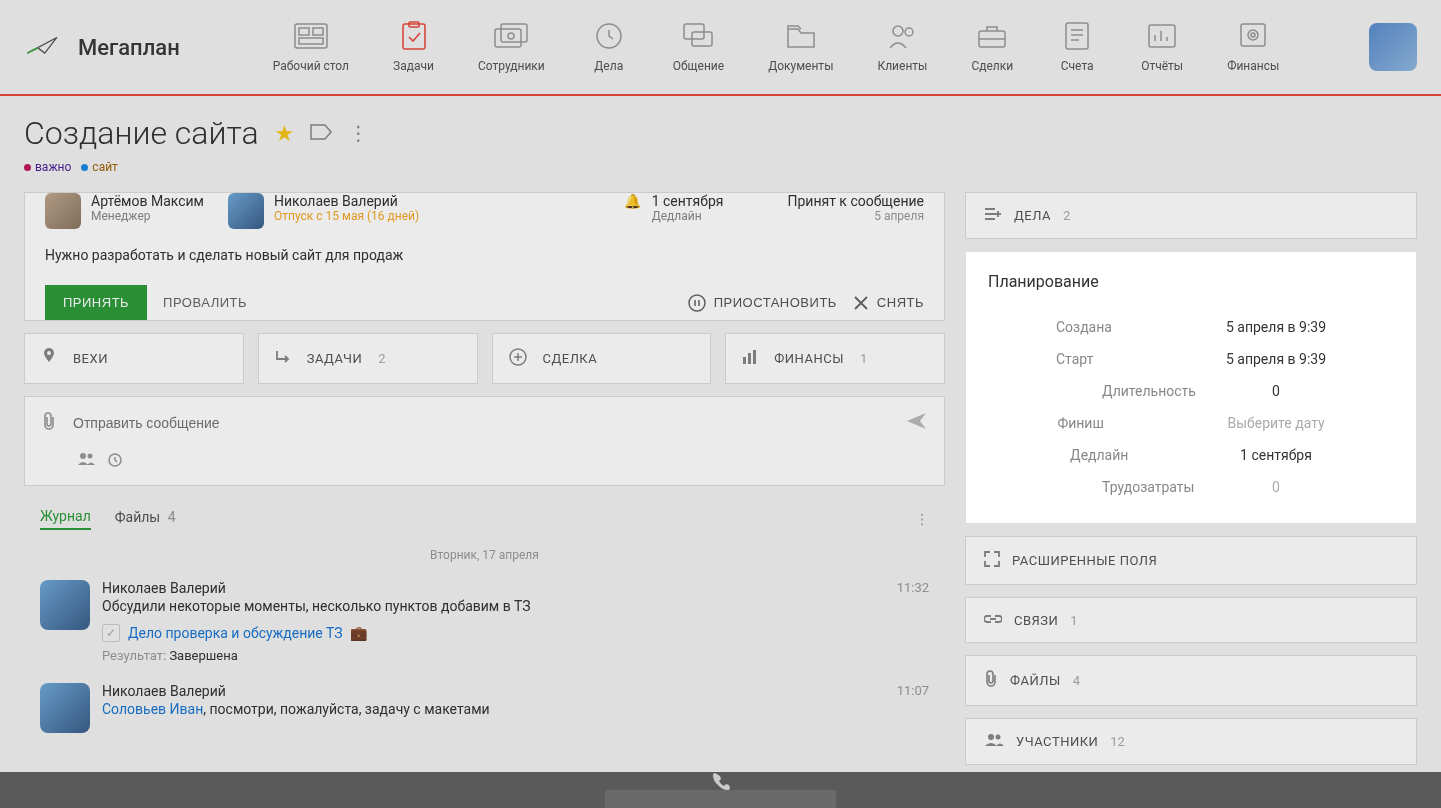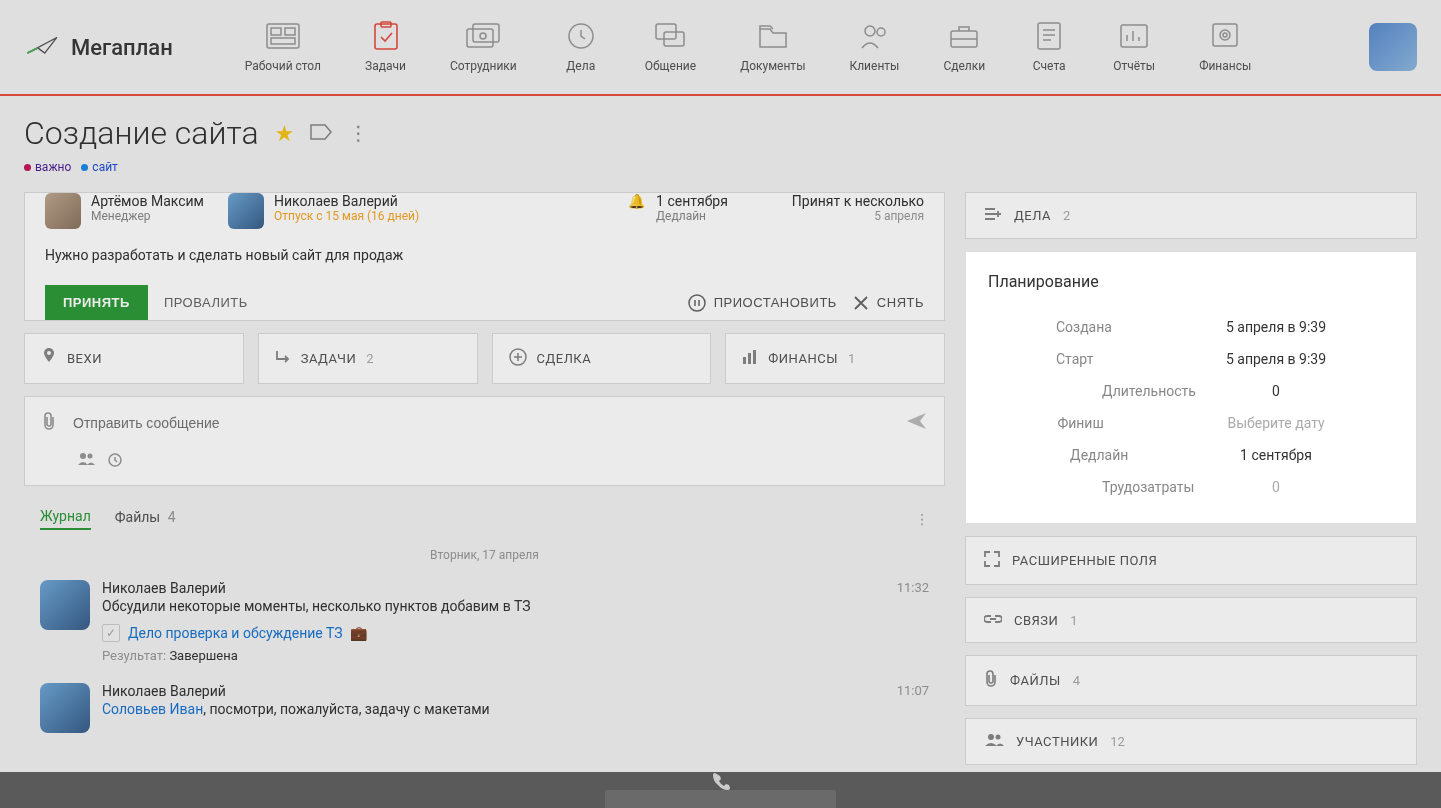--- a/index.html
+++ b/index.html
@@ -1,21 +1,21 @@
 <!DOCTYPE html>
 <html><head>
 <meta charset="utf-8">
 <style>
 * { box-sizing: border-box; margin: 0; padding: 0; }
 body { font-family: -apple-system, BlinkMacSystemFont, "Segoe UI", Roboto, Arial, sans-serif; background: #f2f2f2; color: #333; font-size: 14px; width: 1441px; height: 808px; overflow: hidden; position: relative; }
 .overlay { position: absolute; inset: 0; background: rgba(0,0,0,0.08); z-index: 5; pointer-events: none; }
 
 
 .topbar { display: flex; align-items: center; height: 96px; padding: 0 24px; background: #f2f2f2; border-bottom: 2px solid #e84e40; position: relative; }
-.logo { display: flex; align-items: center; gap: 9px; margin-right: 72px; }
+.logo { display: flex; align-items: center; gap: 16px; margin-right: 93px; }
 .logo svg { flex-shrink: 0; }
 .logo-text { font-size: 22px; font-weight: 500; color: #3a3a3a; }
 .nav-items { display: flex; gap: 44px; }
 .nav-item { display: flex; flex-direction: column; align-items: center; gap: 8px; cursor: pointer; }
 .nav-icon { width: 40px; height: 30px; display: flex; align-items: center; justify-content: center; color: #999; }
 .nav-item.active .nav-icon { color: #e84e40; }
 .nav-item.active .nav-icon svg rect, .nav-item.active .nav-icon svg path { stroke: #e84e40; }
 .nav-label { font-size: 12px; color: #555; }
 .avatar-top { width: 48px; height: 48px; border-radius: 8px; margin-left: auto; background: linear-gradient(135deg,#5b8dce 0%, #8fb8e0 100%); }
 
@@ -24,21 +24,21 @@
 .title-row { display: flex; align-items: center; gap: 16px; }
 .page-title { font-size: 32px; font-weight: 300; color: #333; }
 .star { color: #f5c518; font-size: 22px; }
 .tag-icon { color: #888; }
 .more-v { color: #888; font-size: 20px; }
 .labels { display: flex; gap: 10px; margin-top: 8px; font-size: 12px; }
 .label-dot { display: inline-block; width: 7px; height: 7px; border-radius: 50%; margin-right: 4px; }
 .label.important .label-dot { background: #c2185b; }
 .label.important { color: #4c1d95; }
 .label.site .label-dot { background: #1e88e5; }
-.label.site { color: #1d4ed8; }
+.label.site { color: #a16207; }
 
 
 .layout { display: flex; gap: 20px; padding: 10px 24px 0 24px; }
 .left { flex: 1; display: flex; flex-direction: column; gap: 12px; }
 .right { width: 452px; display: flex; flex-direction: column; gap: 12px; }
 
 
 .card { background: #fff; border: 1px solid #ddd; }
 .task-head { padding: 0 20px; }
 .people-row { display: flex; align-items: flex-start; gap: 24px; }
@@ -49,28 +49,28 @@
 .person-name { font-size: 14px; color: #333; }
 .person-role { font-size: 12px; color: #888; }
 .person-vacation { font-size: 12px; color: #f5a623; }
 .deadline-block { display: flex; gap: 10px; align-items: flex-start; margin-left: auto; }
 .deadline-block .bell { color: #aaa; }
 .status-block { text-align: right; margin-left: 40px; }
 .status-main { color: #333; font-size: 14px; }
 .status-date { font-size: 12px; color: #999; }
 .task-desc { margin-top: 18px; font-size: 14px; color: #333; }
 .actions { display: flex; align-items: center; gap: 16px; margin-top: 22px; }
-.btn-accept { background: #2e9b3a; color: #fff; border: none; padding: 10px 18px; font-size: 13px; font-weight: 700; letter-spacing: 0.5px; cursor: pointer; }
+.btn-accept { background: #2e9b3a; color: #fff; border: none; padding: 10px 18px; font-size: 13px; font-weight: 400; letter-spacing: 0.5px; cursor: pointer; }
 .btn-text { background: none; border: none; color: #666; font-size: 13px; letter-spacing: 0.5px; cursor: pointer; }
 .spacer { flex: 1; }
 .btn-icon-text { display: flex; align-items: center; gap: 8px; background: none; border: none; color: #555; font-size: 13px; cursor: pointer; letter-spacing: 0.5px; }
 
 
 .subtabs { display: flex; gap: 14px; }
-.subtab { flex: 1; background: #fff; border: 1px solid #ddd; padding: 14px 16px; display: flex; align-items: center; gap: 10px; cursor: pointer; }
+.subtab { flex: 1; background: #fff; border: 1px solid #ddd; padding: 14px 16px; display: flex; align-items: center; gap: 16px; cursor: pointer; }
 .subtab .st-icon { color: #888; }
 .subtab .st-label { font-size: 13px; color: #555; letter-spacing: 0.5px; }
 .subtab .st-count { font-size: 13px; color: #aaa; }
 
 
 .comment-box { background: #fff; border: 1px solid #ddd; padding: 14px 16px; }
 .ci-row { display: flex; align-items: center; gap: 16px; }
 .ci-attach { color: #999; cursor: pointer; }
 .ci-input { flex: 1; border: none; outline: none; font-size: 14px; color: #999; }
 .ci-send { color: #bbb; cursor: pointer; }
@@ -280,21 +280,21 @@
           </div>
         </div>
         <div class="deadline-block">
           <span class="bell">🔔</span>
           <div class="person-info">
             <span class="person-name">1 сентября</span>
             <span class="person-role">Дедлайн</span>
           </div>
         </div>
         <div class="status-block">
-          <div class="status-main">Принят к несколько</div>
+          <div class="status-main">Принят к сообщение</div>
           <div class="status-date">5 апреля</div>
         </div>
       </div>
       <div class="task-desc">Нужно разработать и сделать новый сайт для продаж</div>
       <div class="actions">
         <button class="btn-accept">ПРИНЯТЬ</button>
         <button class="btn-text">ПРОВАЛИТЬ</button>
         <span class="spacer"></span>
         <button class="btn-icon-text">
           <svg width="18" height="18" fill="none" stroke="#666" stroke-width="1.5">

